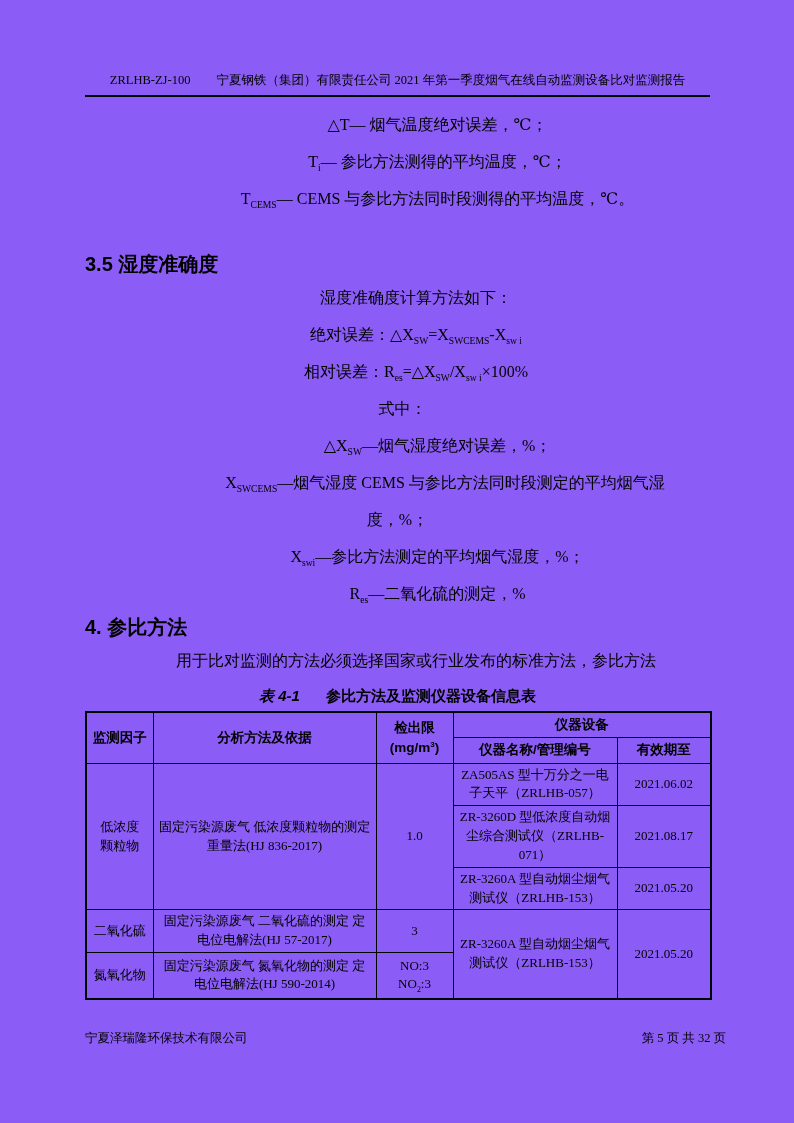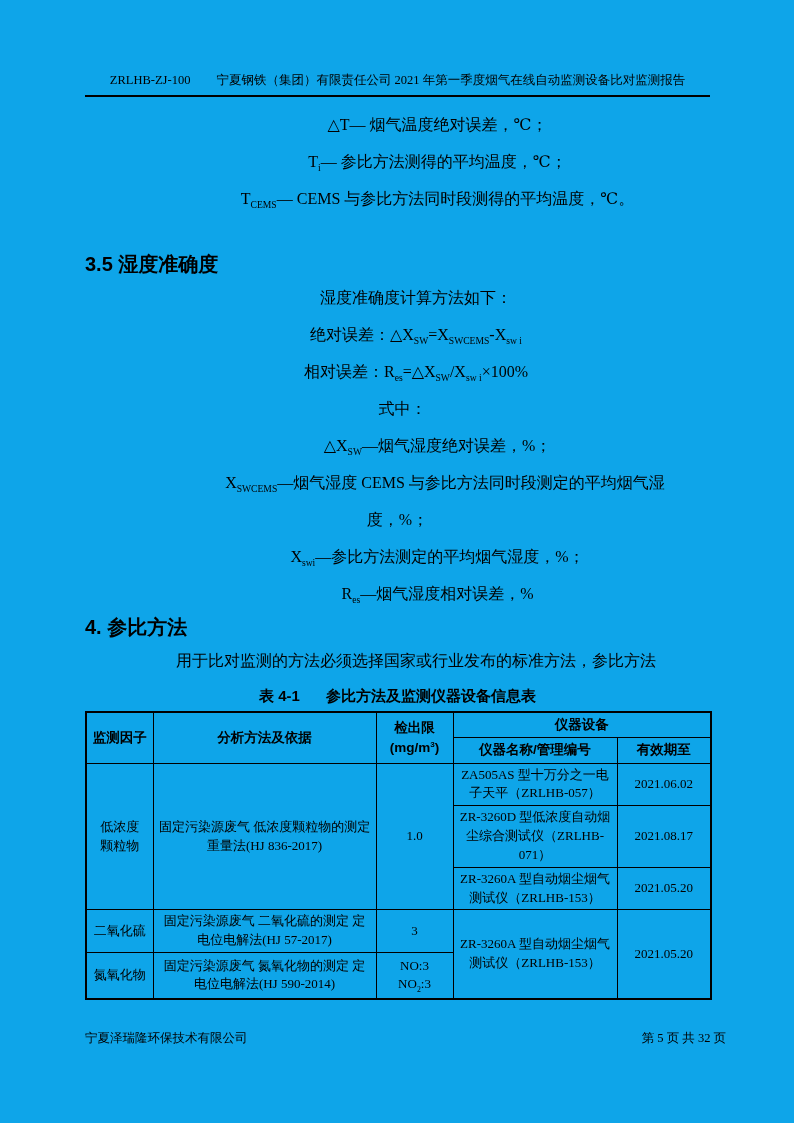--- a/index.html
+++ b/index.html
@@ -1,20 +1,20 @@
 <!DOCTYPE html>
 <html><head>
 <meta charset="utf-8">
 <style>
   * { box-sizing: border-box; }
   html, body { margin: 0; padding: 0; background: #e8e8e8; }
   .page {
     width: 794px; height: 1123px;
     margin: 0 auto;
-    background: #0ea5e9;
+    background: #8b5cf6;
     position: relative;
     font-family: "Liberation Serif", "DejaVu Serif", serif;
     color: #000;
     overflow: hidden;
   }
   .content { padding: 0 84px 0 85px; }
 
   
   .pheader {
     padding-top: 72px;
@@ -51,21 +51,21 @@
 
   
   .tbl-caption {
     font-family: "Liberation Sans", "DejaVu Sans", sans-serif;
     font-weight: bold;
     font-size: 15px;
     line-height: 18px;
     text-align: center;
     margin-top: 8px;
   }
-  .tbl-caption .cap-no { margin-right: 26px; }
+  .tbl-caption .cap-no { margin-right: 26px; font-style: italic; }
 
   table.info {
     margin-top: 6px;
     width: 100%;
     border-collapse: collapse;
     border: 2px solid #000;
     table-layout: fixed;
   }
   table.info th, table.info td {
     border: 1px solid #000;
@@ -110,21 +110,21 @@
 
     <h3 class="heading h-35">3.5 湿度准确度</h3>
     <p class="line ind-2em">湿度准确度计算方法如下：</p>
     <p class="line ind-2em"><span>绝对误差：△X</span><sub>SW</sub><span>=X</span><sub>SWCEMS</sub><span>-X</span><sub>sw i</sub></p>
     <p class="line ind-2em"><span>相对误差：R</span><sub>es</sub><span>=△X</span><sub>SW</sub><span>/X</span><sub>sw i</sub><span>×100%</span></p>
     <p class="line ind-half">式中：</p>
     <p class="line ind-def"><span>△X</span><sub>SW</sub><span>—烟气湿度绝对误差，%；</span></p>
     <p class="line ind-def2"><span>X</span><sub>SWCEMS</sub><span>—烟气湿度 CEMS 与参比方法同时段测定的平均烟气湿</span></p>
     <p class="line"><span>度，%；</span></p>
     <p class="line ind-def"><span>X</span><sub>swi</sub><span>—参比方法测定的平均烟气湿度，%；</span></p>
-    <p class="line ind-def"><span>R</span><sub>es</sub><span>—烟气湿度相对误差，%</span></p>
+    <p class="line ind-def"><span>R</span><sub>es</sub><span>—二氧化硫的测定，%</span></p>
 
     <h3 class="heading h-4">4. 参比方法</h3>
     <p class="line ind-2em">用于比对监测的方法必须选择国家或行业发布的标准方法，参比方法</p>
 
     <div class="tbl-caption">
       <span class="cap-no">表 4-1</span><span>参比方法及监测仪器设备信息表</span>
     </div>
 
     <table class="info">
       <colgroup>

